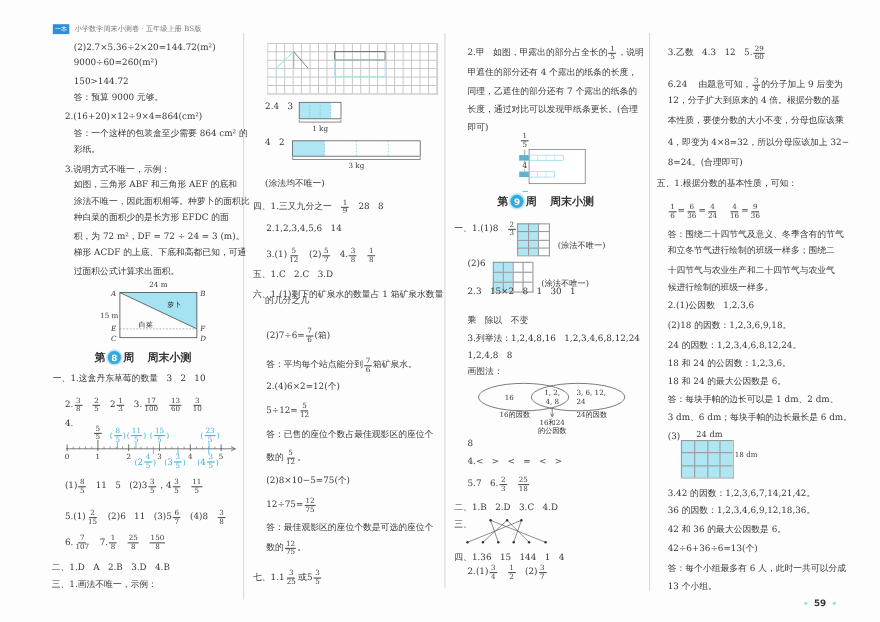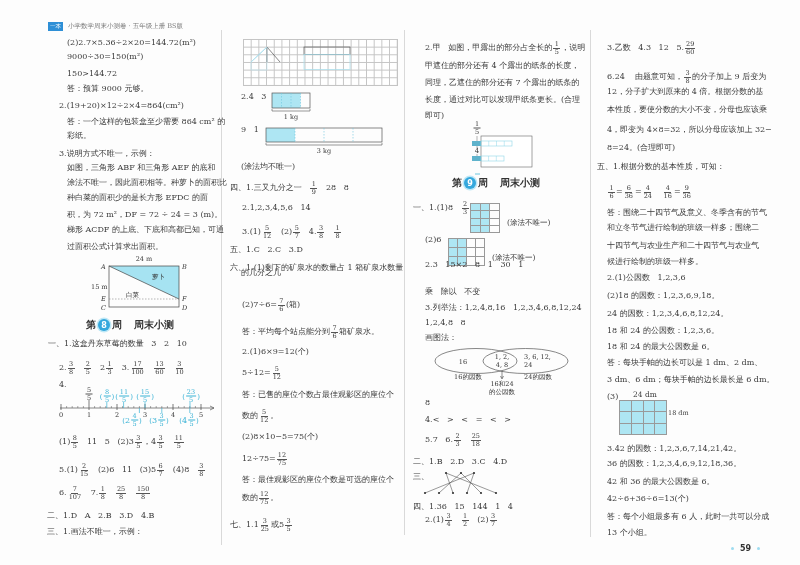--- a/index.html
+++ b/index.html
@@ -32,24 +32,24 @@
   <span style="background:#2e8fd6;color:#fff;font-size:5.5px;padding:1px 2px;font-family:'DejaVu Sans',sans-serif;">一本</span>
   <span style="font-size:6.5px;color:#7a7a7a;margin-left:5px;">小学数学周末小测卷 · 五年级上册 BS版</span>
 </div>
 
 <div class="divider" style="left:221px;top:30px;height:515px"></div>
 <div class="divider" style="left:404px;top:30px;height:505px"></div>
 <div class="divider" style="left:590px;top:30px;height:507px"></div>
 
 <section>
   <div class="ln" style="left:67px;top:36px"><span>(2)2.7×5.36÷2×20=144.72(m²)</span></div>
-  <div class="ln" style="left:67px;top:50px"><span>9000÷30=150(m²)</span></div>
+  <div class="ln" style="left:67px;top:50px"><span>9000÷60=260(m²)</span></div>
   <div class="ln" style="left:67px;top:67px"><span>150&gt;144.72</span></div>
   <div class="ln" style="left:67px;top:82px"><span>答：预算 9000 元够。</span></div>
-  <div class="ln" style="left:59px;top:99px"><span>2.(19+20)×12÷2×4=864(cm²)</span></div>
+  <div class="ln" style="left:59px;top:99px"><span>2.(16+20)×12÷9×4=864(cm²)</span></div>
   <div class="ln" style="left:67px;top:115px"><span>答：一个这样的包装盒至少需要 864 cm² 的</span></div>
   <div class="ln" style="left:67px;top:129px"><span>彩纸。</span></div>
   <div class="ln" style="left:59px;top:147px"><span>3.说明方式不唯一，示例：</span></div>
   <div class="ln" style="left:67px;top:161px"><span>如图，三角形 ABF 和三角形 AEF 的底和</span></div>
   <div class="ln" style="left:67px;top:176px"><span>涂法不唯一，因此面积相等。种萝卜的面积比</span></div>
   <div class="ln" style="left:67px;top:191px"><span>种白菜的面积少的是长方形 EFDC 的面</span></div>
   <div class="ln" style="left:67px;top:208px"><span>积，为 72 m²，DF = 72 ÷ 24 = 3 (m)。</span></div>
   <div class="ln" style="left:67px;top:223px"><span>梯形 ACDF 的上底、下底和高都已知，可通</span></div>
   <div class="ln" style="left:67px;top:240px"><span>过面积公式计算求出面积。</span></div>
 
@@ -151,21 +151,21 @@
   <svg style="left:243px;top:39px" width="154" height="46">
     <polyline points="8,23 24,8" fill="none" stroke="#7fd0e6" stroke-width="0.8"></polyline>
     <polyline points="24,8 37,23" fill="none" stroke="#555" stroke-width="0.7"></polyline>
     <line x1="24" y1="8" x2="24" y2="23" stroke="#555" stroke-width="0.7"></line>
     <polygon points="8,23 24,8 24,31 8,31" fill="none" stroke="#bfe8f3" stroke-width="0.6"></polygon>
     <rect x="61" y="8" width="46" height="7.5" fill="none" stroke="#555" stroke-width="0.7"></rect>
     <rect x="61" y="15.5" width="46" height="15" fill="none" stroke="#a9e0ee" stroke-width="0.7"></rect>
   </svg>
 
   <div class="ln" style="left:241px;top:90px">2.4   3</div>
-  <div class="ln" style="left:241px;top:123px">9   1</div>
+  <div class="ln" style="left:241px;top:123px">4   2</div>
   <svg style="left:265px;top:90px" width="125" height="65">
     <rect x="7" y="3" width="28.5" height="15" fill="#aee6f3"></rect>
     <rect x="7" y="3" width="38" height="15" fill="none" stroke="#555" stroke-width="0.7"></rect>
     <g stroke="#6bc6df" stroke-width="0.6" stroke-dasharray="1.5,1.5">
         <line x1="16.5" y1="3" x2="16.5" y2="18"></line>
         <line x1="26" y1="3" x2="26" y2="18"></line>
         <line x1="35.5" y1="3" x2="35.5" y2="18"></line>
       </g>
     <polyline points="7,19 7,21 45,21 45,19" fill="none" stroke="#555" stroke-width="0.6"></polyline>
     <text x="26" y="29" font-size="6.5" text-anchor="middle">1 kg</text>
@@ -182,21 +182,21 @@
 
   <div class="ln" style="left:241px;top:160px"><span>(涂法均不唯一)</span></div>
   <div class="ln" style="left:230px;top:181px"><span>四、1.三又九分之一   </span><span class="frac-wrap"><span class="frac"><span class="num">1</span><span class="den">9</span></span></span><span>   28   8</span></div>
   <div class="ln" style="left:242px;top:201px"><span>2.1,2,3,4,5,6   14</span></div>
   <div class="ln" style="left:242px;top:225px"><span>3.(1)</span><span class="frac-wrap"><span class="frac"><span class="num">5</span><span class="den">12</span></span></span><span>   (2)</span><span class="frac-wrap"><span class="frac"><span class="num">5</span><span class="den">7</span></span></span><span>   4.</span><span class="frac-wrap"><span class="frac"><span class="num">3</span><span class="den">8</span></span></span><span>   </span><span class="frac-wrap"><span class="frac"><span class="num">1</span><span class="den">8</span></span></span></div>
   <div class="ln" style="left:230px;top:243px"><span>五、1.C   2.C   3.D</span></div>
   <div class="ln" style="left:230px;top:261px"><span>六、1.(1)剩下的矿泉水的数量占 1 箱矿泉水数量</span></div>
   <div class="ln" style="left:241px;top:266px"><span>的几分之几</span></div>
   <div class="ln" style="left:242px;top:298px"><span>(2)7÷6=</span><span class="frac-wrap"><span class="frac"><span class="num">7</span><span class="den">6</span></span></span><span>(箱)</span></div>
   <div class="ln" style="left:242px;top:325px"><span>答：平均每个站点能分到</span><span class="frac-wrap"><span class="frac"><span class="num">7</span><span class="den">6</span></span></span><span>箱矿泉水。</span></div>
-  <div class="ln" style="left:242px;top:345px"><span>2.(1)6×9=12(个)</span></div>
+  <div class="ln" style="left:242px;top:345px"><span>2.(4)6×2=12(个)</span></div>
   <div class="ln" style="left:242px;top:366px"><span>5÷12=</span><span class="frac-wrap"><span class="frac"><span class="num">5</span><span class="den">12</span></span></span></div>
   <div class="ln" style="left:242px;top:388px"><span>答：已售的座位个数占最佳观影区的座位个</span></div>
   <div class="ln" style="left:242px;top:409px"><span>数的</span><span class="frac-wrap"><span class="frac"><span class="num">5</span><span class="den">12</span></span></span><span>。</span></div>
   <div class="ln" style="left:242px;top:430px"><span>(2)8×10−5=75(个)</span></div>
   <div class="ln" style="left:242px;top:452px"><span>12÷75=</span><span class="frac-wrap"><span class="frac"><span class="num">12</span><span class="den">75</span></span></span></div>
   <div class="ln" style="left:242px;top:473px"><span>答：最佳观影区的座位个数是可选的座位个</span></div>
   <div class="ln" style="left:242px;top:491px"><span>数的</span><span class="frac-wrap"><span class="frac"><span class="num">12</span><span class="den">75</span></span></span><span>。</span></div>
   <div class="ln" style="left:230px;top:518px"><span>七、1.</span><span class="frac-wrap"><span class="whole">1</span><span class="frac"><span class="num">3</span><span class="den">25</span></span></span><span>或</span><span class="frac-wrap"><span class="whole">5</span><span class="frac"><span class="num">3</span><span class="den">5</span></span></span></div>
 </section>
 

